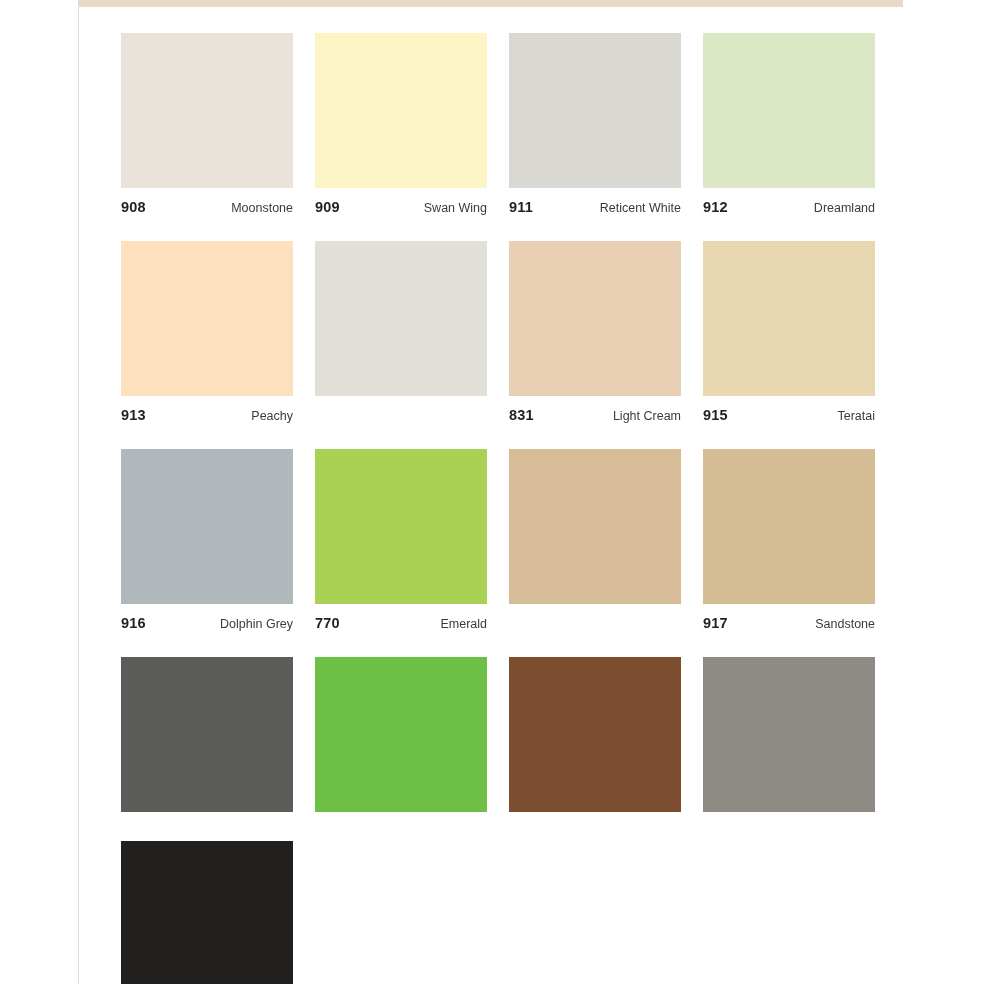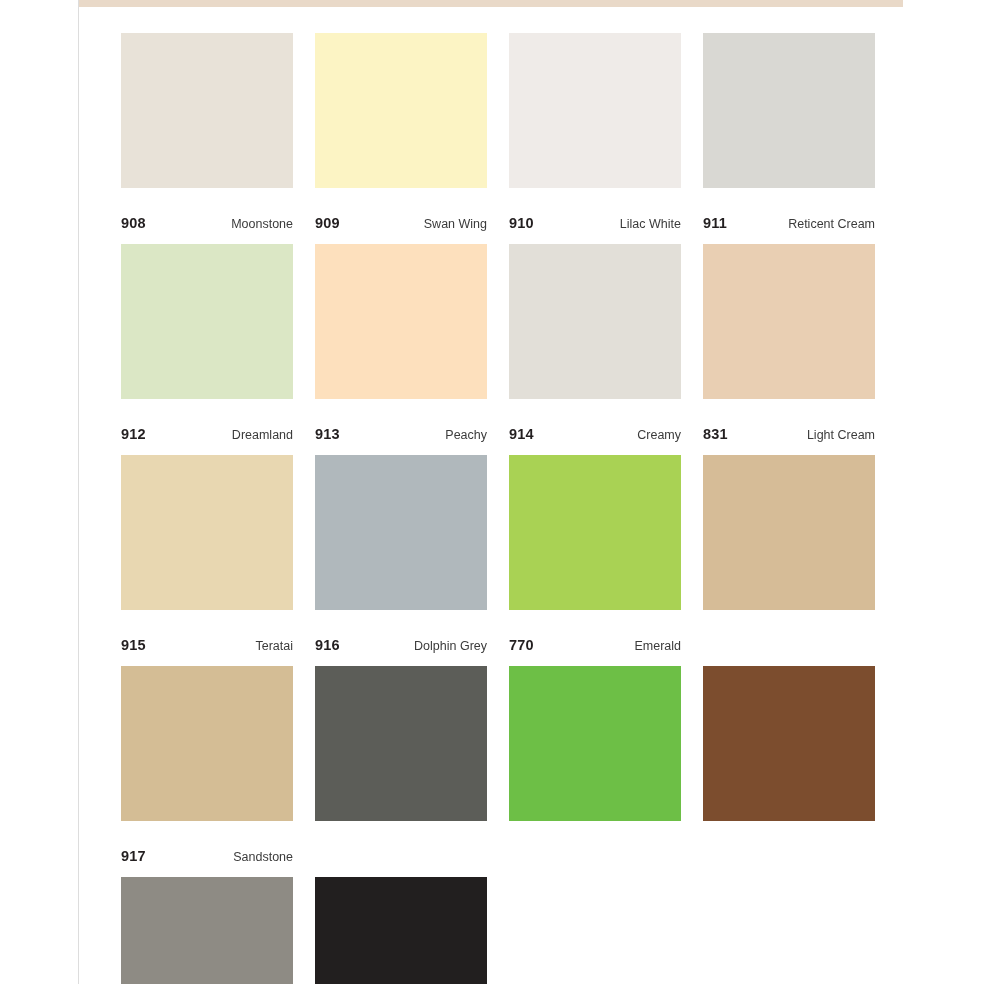--- a/index.html
+++ b/index.html
@@ -51,21 +51,21 @@
   }
   .swatch-chip {
     width: 172px;
     height: 155px;
     display: block;
   }
   .swatch-meta {
     display: flex;
     align-items: baseline;
     justify-content: space-between;
-    padding-top: 27px;
+    padding-top: 11px;
     height: 24px;
     box-sizing: border-box;
   }
   .swatch-code {
     font-size: 14.5px;
     font-weight: bold;
     color: #231f20;
     letter-spacing: 0.2px;
     white-space: nowrap;
   }
@@ -94,53 +94,42 @@
         </div>
       </div>
       <div class="swatch-cell">
         <div class="swatch-chip" style="background: rgb(252, 244, 196);"></div>
         <div class="swatch-meta">
           <span class="swatch-code">909</span>
           <span class="swatch-name">Swan Wing</span>
         </div>
       </div>
       <div class="swatch-cell">
-        <div class="swatch-chip" style="background: rgb(239, 235, 232);"></div>
-        <div class="swatch-meta">
-          <span class="swatch-code">910</span>
-          <span class="swatch-name">Lilac White</span>
-        </div>
-      </div>
-      <div class="swatch-cell">
         <div class="swatch-chip" style="background: rgb(217, 216, 211);"></div>
         <div class="swatch-meta">
           <span class="swatch-code">911</span>
-          <span class="swatch-name">Reticent Cream</span>
+          <span class="swatch-name">Reticent White</span>
         </div>
       </div>
       <div class="swatch-cell">
         <div class="swatch-chip" style="background: rgb(219, 231, 197);"></div>
         <div class="swatch-meta">
           <span class="swatch-code">912</span>
           <span class="swatch-name">Dreamland</span>
         </div>
       </div>
       <div class="swatch-cell">
         <div class="swatch-chip" style="background: rgb(253, 224, 189);"></div>
         <div class="swatch-meta">
           <span class="swatch-code">913</span>
           <span class="swatch-name">Peachy</span>
         </div>
       </div>
       <div class="swatch-cell">
         <div class="swatch-chip" style="background: rgb(226, 223, 216);"></div>
-        <div class="swatch-meta">
-          <span class="swatch-code">914</span>
-          <span class="swatch-name">Creamy</span>
-        </div>
       </div>
       <div class="swatch-cell">
         <div class="swatch-chip" style="background: rgb(233, 207, 179);"></div>
         <div class="swatch-meta">
           <span class="swatch-code">831</span>
           <span class="swatch-name">Light Cream</span>
         </div>
       </div>
       <div class="swatch-cell">
         <div class="swatch-chip" style="background: rgb(232, 215, 177);"></div>

